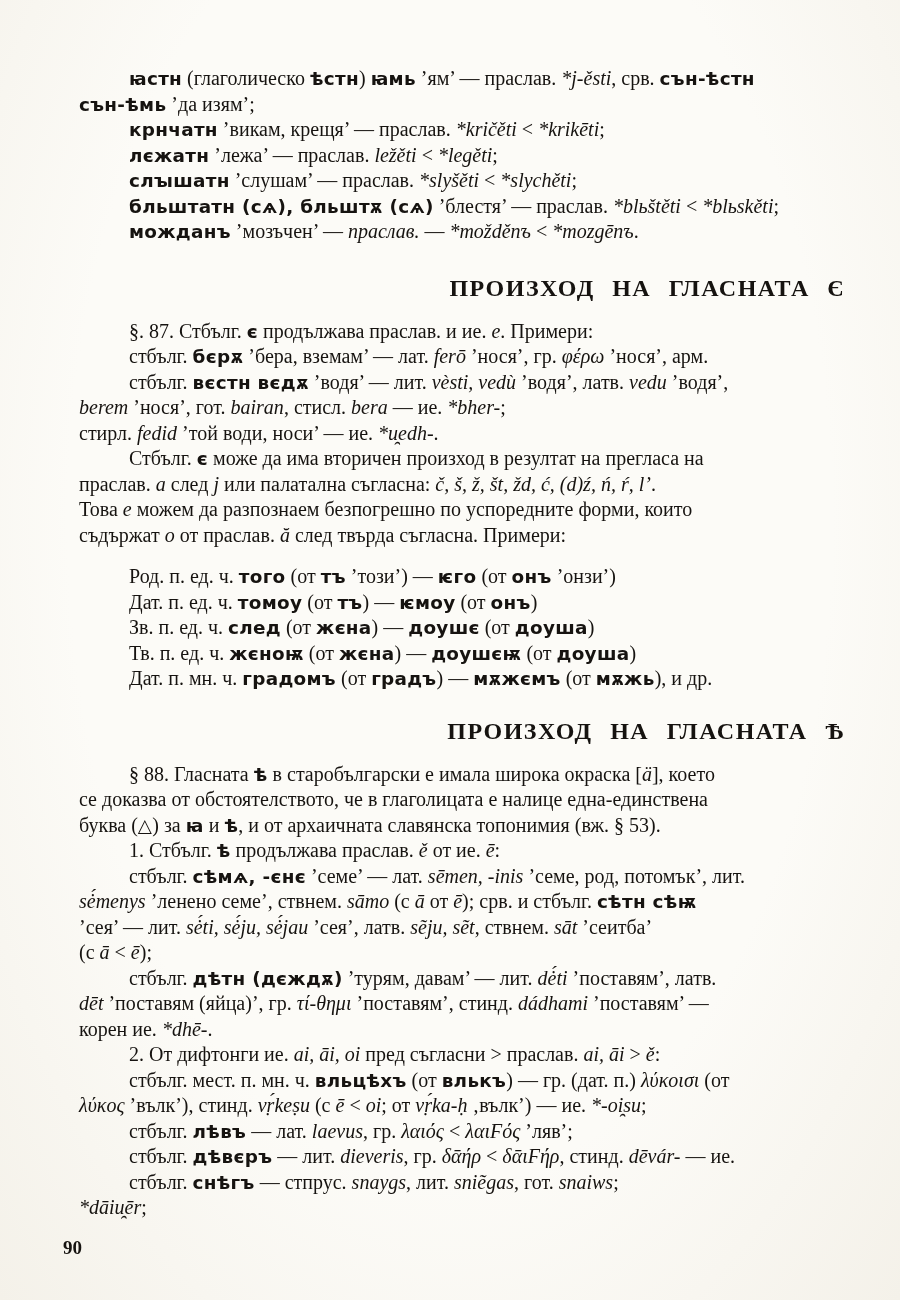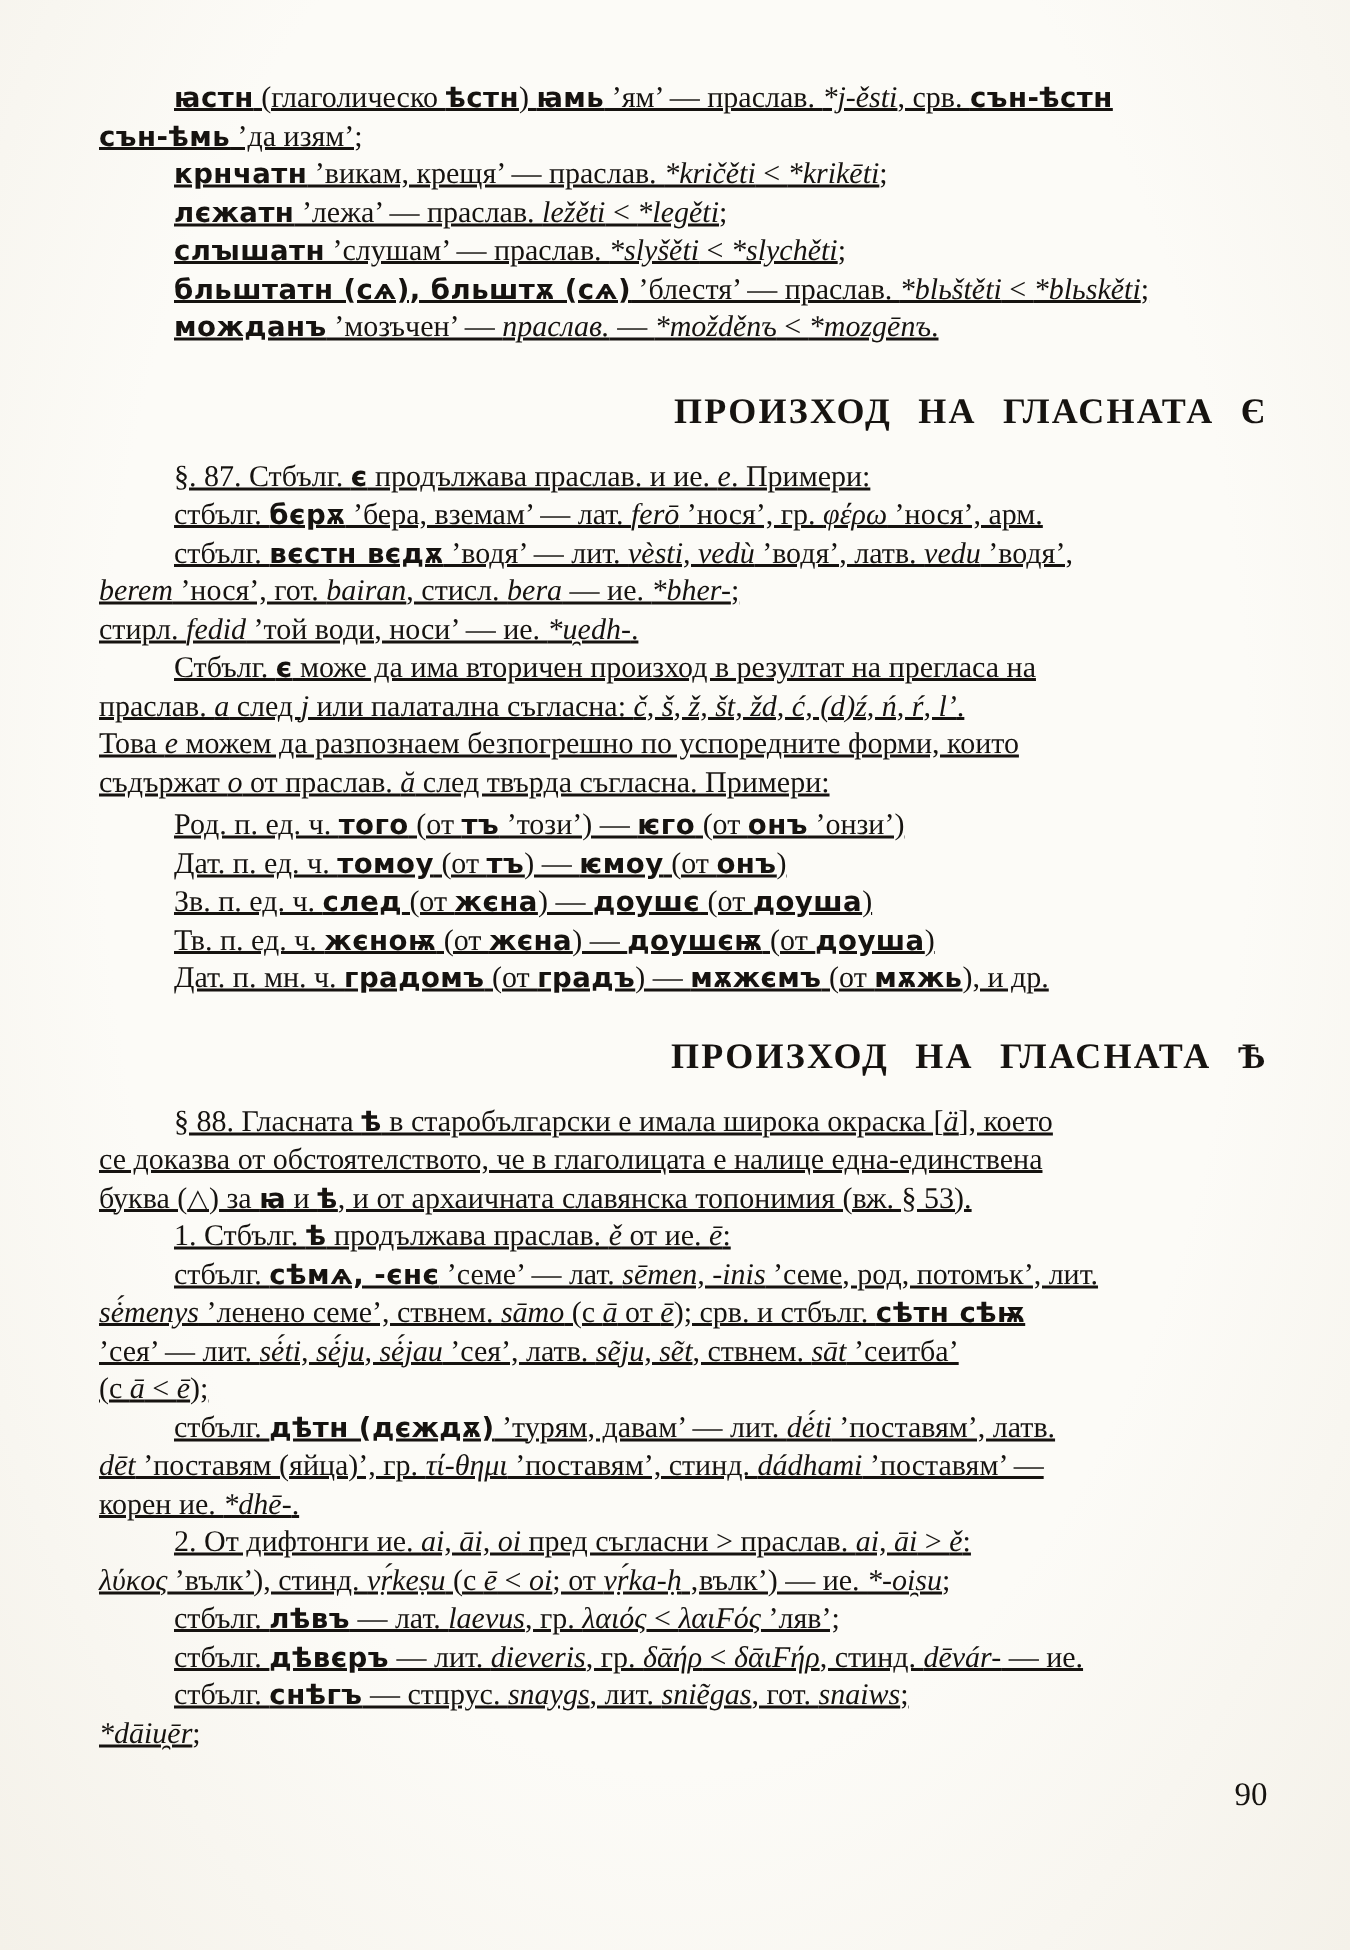--- a/index.html
+++ b/index.html
@@ -32,25 +32,25 @@
   .heading{
     text-align:right;
     font-weight:700;
     font-size:24px;
     line-height:26px;
     letter-spacing:1.5px;
     word-spacing:10px;
     margin:30px 0 18px 0;
   }
   .heading.second{margin-top:26px;}
-  .block{margin:3px;text-decoration:underline;}
+  .block{margin:16px;}
   .footer{
-    text-align:right;
-    font-weight:400;
-    font-size:22px;
+    text-align:left;
+    font-weight:700;
+    font-size:19px;
     margin-top:14px;
   }
 </style>
 </head>
 <body>
 
 <div class="page">
   <div class="content">
 
     <div class="block">
@@ -93,20 +93,21 @@
       <div class="ln"><span class="sg-n">буква (</span><span class="sg-o">△</span><span class="sg-n">) за </span><span class="sg-o">ꙗ</span><span class="sg-n"> и </span><span class="sg-o">ѣ</span><span class="sg-n">, и от архаичната славянска топонимия (вж. § 53).</span></div>
       <div class="ln ind"><span class="sg-n">1. Стбълг. </span><span class="sg-o">ѣ</span><span class="sg-n"> продължава праслав. </span><span class="sg-i">ě</span><span class="sg-n"> от ие. </span><span class="sg-i">ē</span><span class="sg-n">:</span></div>
       <div class="ln ind"><span class="sg-n">стбълг. </span><span class="sg-o">сѣмѧ, -єнє</span><span class="sg-n"> ’семе’ — лат. </span><span class="sg-i">sēmen, -inis</span><span class="sg-n"> ’семе, род, потомък’, лит.</span></div>
       <div class="ln"><span class="sg-i">sė́menys</span><span class="sg-n"> ’ленено семе’, ствнем. </span><span class="sg-i">sāmo</span><span class="sg-n"> (с </span><span class="sg-i">ā</span><span class="sg-n"> от </span><span class="sg-i">ē</span><span class="sg-n">); срв. и стбълг. </span><span class="sg-o">сѣтн сѣѭ</span></div>
       <div class="ln"><span class="sg-n">’сея’ — лит. </span><span class="sg-i">sė́ti, sė́ju, sė́jau</span><span class="sg-n"> ’сея’, латв. </span><span class="sg-i">sẽju, sẽt</span><span class="sg-n">, ствнем. </span><span class="sg-i">sāt</span><span class="sg-n"> ’сеитба’</span></div>
       <div class="ln"><span class="sg-n">(с </span><span class="sg-i">ā</span><span class="sg-n"> &lt; </span><span class="sg-i">ē</span><span class="sg-n">);</span></div>
       <div class="ln ind"><span class="sg-n">стбълг. </span><span class="sg-o">дѣтн (дєждѫ)</span><span class="sg-n"> ’турям, давам’ — лит. </span><span class="sg-i">dė́ti</span><span class="sg-n"> ’поставям’, латв.</span></div>
       <div class="ln"><span class="sg-i">dēt</span><span class="sg-n"> ’поставям (яйца)’, гр. </span><span class="sg-i">τί-θημι</span><span class="sg-n"> ’поставям’, стинд. </span><span class="sg-i">dádhami</span><span class="sg-n"> ’поставям’ —</span></div>
       <div class="ln"><span class="sg-n">корен ие. </span><span class="sg-i">*dhē-</span><span class="sg-n">.</span></div>
       <div class="ln ind"><span class="sg-n">2. От дифтонги ие. </span><span class="sg-i">ai, āi, oi</span><span class="sg-n"> пред съгласни &gt; праслав. </span><span class="sg-i">ai, āi</span><span class="sg-n"> &gt; </span><span class="sg-i">ě</span><span class="sg-n">:</span></div>
+      <div class="ln ind"><span class="sg-n">стбълг. мест. п. мн. ч. </span><span class="sg-o">вльцѣхъ</span><span class="sg-n"> (от </span><span class="sg-o">влькъ</span><span class="sg-n">) — гр. (дат. п.) </span><span class="sg-i">λύκοισι</span><span class="sg-n"> (от</span></div>
       <div class="ln"><span class="sg-i">λύκος</span><span class="sg-n"> ’вълк’), стинд. </span><span class="sg-i">vṛ́keṣu</span><span class="sg-n"> (с </span><span class="sg-i">ē</span><span class="sg-n"> &lt; </span><span class="sg-i">oi</span><span class="sg-n">; от </span><span class="sg-i">vṛ́ka-ḥ</span><span class="sg-n"> ‚вълк’) — ие. </span><span class="sg-i">*-oi̯su</span><span class="sg-n">;</span></div>
       <div class="ln ind"><span class="sg-n">стбълг. </span><span class="sg-o">лѣвъ</span><span class="sg-n"> — лат. </span><span class="sg-i">laevus</span><span class="sg-n">, гр. </span><span class="sg-i">λαιός</span><span class="sg-n"> &lt; </span><span class="sg-i">λαιϜός</span><span class="sg-n"> ’ляв’;</span></div>
       <div class="ln ind"><span class="sg-n">стбълг. </span><span class="sg-o">дѣвєръ</span><span class="sg-n"> — лит. </span><span class="sg-i">dieveris</span><span class="sg-n">, гр. </span><span class="sg-i">δᾱήρ</span><span class="sg-n"> &lt; </span><span class="sg-i">δᾱιϜήρ</span><span class="sg-n">, стинд. </span><span class="sg-i">dēvár-</span><span class="sg-n"> — ие.</span></div>
       <div class="ln ind"><span class="sg-n">стбълг. </span><span class="sg-o">снѣгъ</span><span class="sg-n"> — стпрус. </span><span class="sg-i">snaygs</span><span class="sg-n">, лит. </span><span class="sg-i">sniẽgas</span><span class="sg-n">, гот. </span><span class="sg-i">snaiws</span><span class="sg-n">;</span></div>
       <div class="ln"><span class="sg-i">*dāiu̯ēr</span><span class="sg-n">;</span></div>
     </div>
 
     <div class="footer">
       <span>90</span>
     </div>

